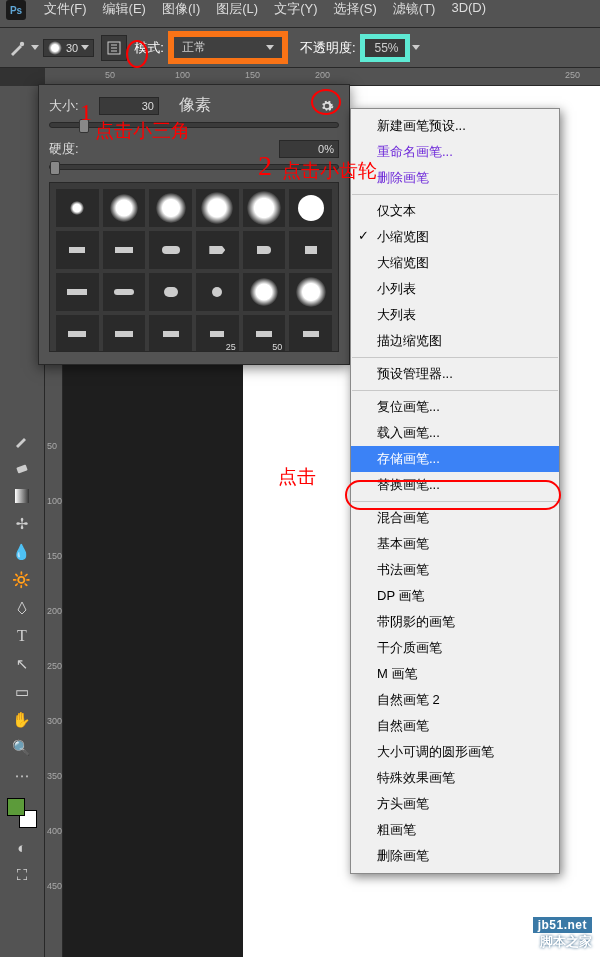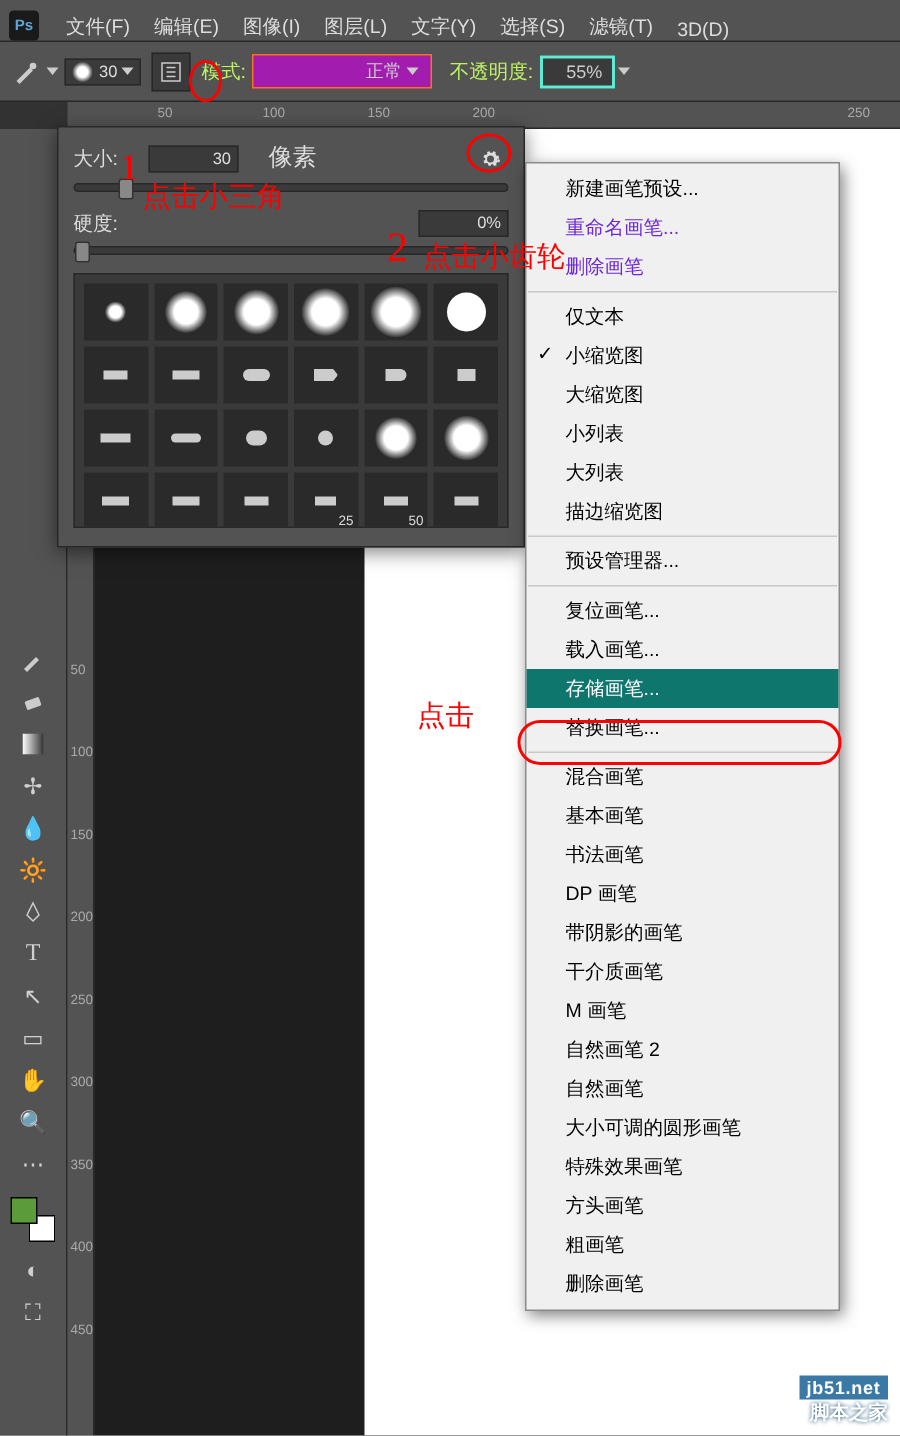--- a/index.html
+++ b/index.html
@@ -1,29 +1,29 @@
 <!DOCTYPE html>
 <html><head>
 <meta charset="utf-8">
 <style>
 *{margin:0;padding:0;box-sizing:border-box;font-family:"Microsoft YaHei",sans-serif;-webkit-user-select:none;user-select:none}
 body{background:#323232;width:600px;height:957px;overflow:hidden;position:relative;color:#ccc;font-size:12px}
-.menubar{background:#535353;height:28px;display:flex;align-items:flex-end;padding-left:6px;border-bottom:1px solid #282828}
+.menubar{background:#535353;height:28px;display:flex;align-items:flex-start;padding-left:6px;border-bottom:1px solid #282828}
 .ps-logo{width:20px;height:20px;background:#1a1a1a;border-radius:3px;display:flex;align-items:center;justify-content:center;margin-right:10px;font-size:10px;font-weight:bold;color:#5fa6d6}
 .menubar-item{color:#ddd;padding:0 8px;font-size:13px;cursor:default}
 .optionbar{background:#535353;height:40px;display:flex;align-items:center;padding-left:6px;border-bottom:1px solid #282828}
 .tool-ico{width:22px;height:22px;display:flex;align-items:center;justify-content:center}
 .brush-chip{display:flex;align-items:center;background:#3a3a3a;border:1px solid #282828;padding:1px 4px;margin:0 4px}
 .brush-dot{width:14px;height:14px;border-radius:50%;background:radial-gradient(circle,#fff 35%,transparent 70%)}
 .brush-size{color:#ddd;font-size:11px;margin-left:4px}
 .tri{width:0;height:0;border-left:4px solid transparent;border-right:4px solid transparent;border-top:5px solid #ccc;margin-left:3px}
 .opt-btn{width:26px;height:26px;background:#3a3a3a;border:1px solid #282828;margin:0 3px;display:flex;align-items:center;justify-content:center}
-.opt-label{color:#bef264;font-size:13px;margin:0 4px}
-.opt-dd{background:#a21caf;border:1px solid #f97316;padding:2px 8px;display:flex;align-items:center;min-width:120px;justify-content:flex-end}
-.opt-num{background:#3a3a3a;border:2px solid #5eead4;padding:2px 6px;width:50px;text-align:right}
+.opt-label{color:#ffffff;font-size:13px;margin:0 4px}
+.opt-dd{background:#404040;border:6px solid #f97316;padding:2px 8px;display:flex;align-items:center;min-width:120px;justify-content:space-between}
+.opt-num{background:#3a3a3a;border:5px solid #5eead4;padding:2px 6px;width:50px;text-align:right}
 .ruler-h{position:absolute;left:45px;top:68px;right:0;height:18px;background:#535353;border-bottom:1px solid #282828;font-size:9px;color:#aaa}
 .ruler-h span{position:absolute;top:2px}
 .workspace{position:absolute;left:0;top:86px;right:0;bottom:0;display:flex}
 .toolbar{width:45px;background:#535353;border-right:1px solid #282828;display:flex;flex-direction:column;align-items:center;padding-top:340px}
 .tool{width:26px;height:26px;margin:1px 0;display:flex;align-items:center;justify-content:center;color:#d0d0d0;font-size:15px}
 .swatches{margin-top:8px;position:relative;width:30px;height:30px}
 .sw-b{position:absolute;right:0;bottom:0;width:18px;height:18px;background:#fff;border:1px solid #000}
 .sw-f{position:absolute;left:0;top:0;width:18px;height:18px;background:#5c9b3a;border:1px solid #000}
 .ruler-v{width:18px;background:#535353;border-right:1px solid #282828;position:relative;font-size:9px;color:#aaa}
 .ruler-v span{position:absolute;left:2px;writing-mode:horizontal-tb}
@@ -38,21 +38,21 @@
 .slider{height:6px;background:#3a3a3a;border:1px solid #282828;border-radius:3px;position:relative;margin:4px 0 12px}
 .slider .thumb{position:absolute;top:-4px;width:10px;height:14px;background:#888;border:1px solid #333;border-radius:2px}
 .preset-grid{background:#3a3a3a;border:1px solid #282828;padding:6px;display:grid;grid-template-columns:repeat(6,1fr);gap:4px;max-height:170px;overflow:hidden;position:relative}
 .pre{height:38px;background:#2a2a2a;display:flex;align-items:center;justify-content:center;position:relative}
 .pre .c{border-radius:50%;background:radial-gradient(circle,#fff 40%,rgba(255,255,255,0) 72%)}
 .pre .h{border-radius:50%;background:#fff}
 .pre .lbl{position:absolute;bottom:1px;right:3px;font-size:9px;color:#ddd}
 .flyout{position:absolute;left:350px;top:108px;width:210px;background:#f0f0f0;border:1px solid #8a8a8a;box-shadow:2px 3px 10px rgba(0,0,0,.5);z-index:20;color:#000;font-size:13px;padding:4px 0}
 .mi{padding:4px 14px 4px 26px;position:relative;white-space:nowrap}
 .mi.dis{color:#6d28d9}
-.mi.hl{background:#0f766e;color:#fff}
+.mi.hl{background:#3b82f6;color:#fff}
 .mi .chk{position:absolute;left:7px;top:4px}
 .sep{height:1px;background:#c8c8c8;margin:3px 1px}
 .ann{position:absolute;color:#f00;font-size:19px;z-index:50;pointer-events:none;font-family:"KaiTi","STKaiti",serif}
 .ann-circle{position:absolute;border:2px solid #f00;border-radius:50%;z-index:49;pointer-events:none}
 .watermark{position:absolute;right:8px;bottom:6px;z-index:60;color:#2a7abf;font-size:13px;text-align:right}
 .watermark .box{background:#3a79a6;color:#fff;padding:1px 5px;font-weight:bold;font-size:12px;letter-spacing:.5px}
 </style>
 </head>
 <body>
 

